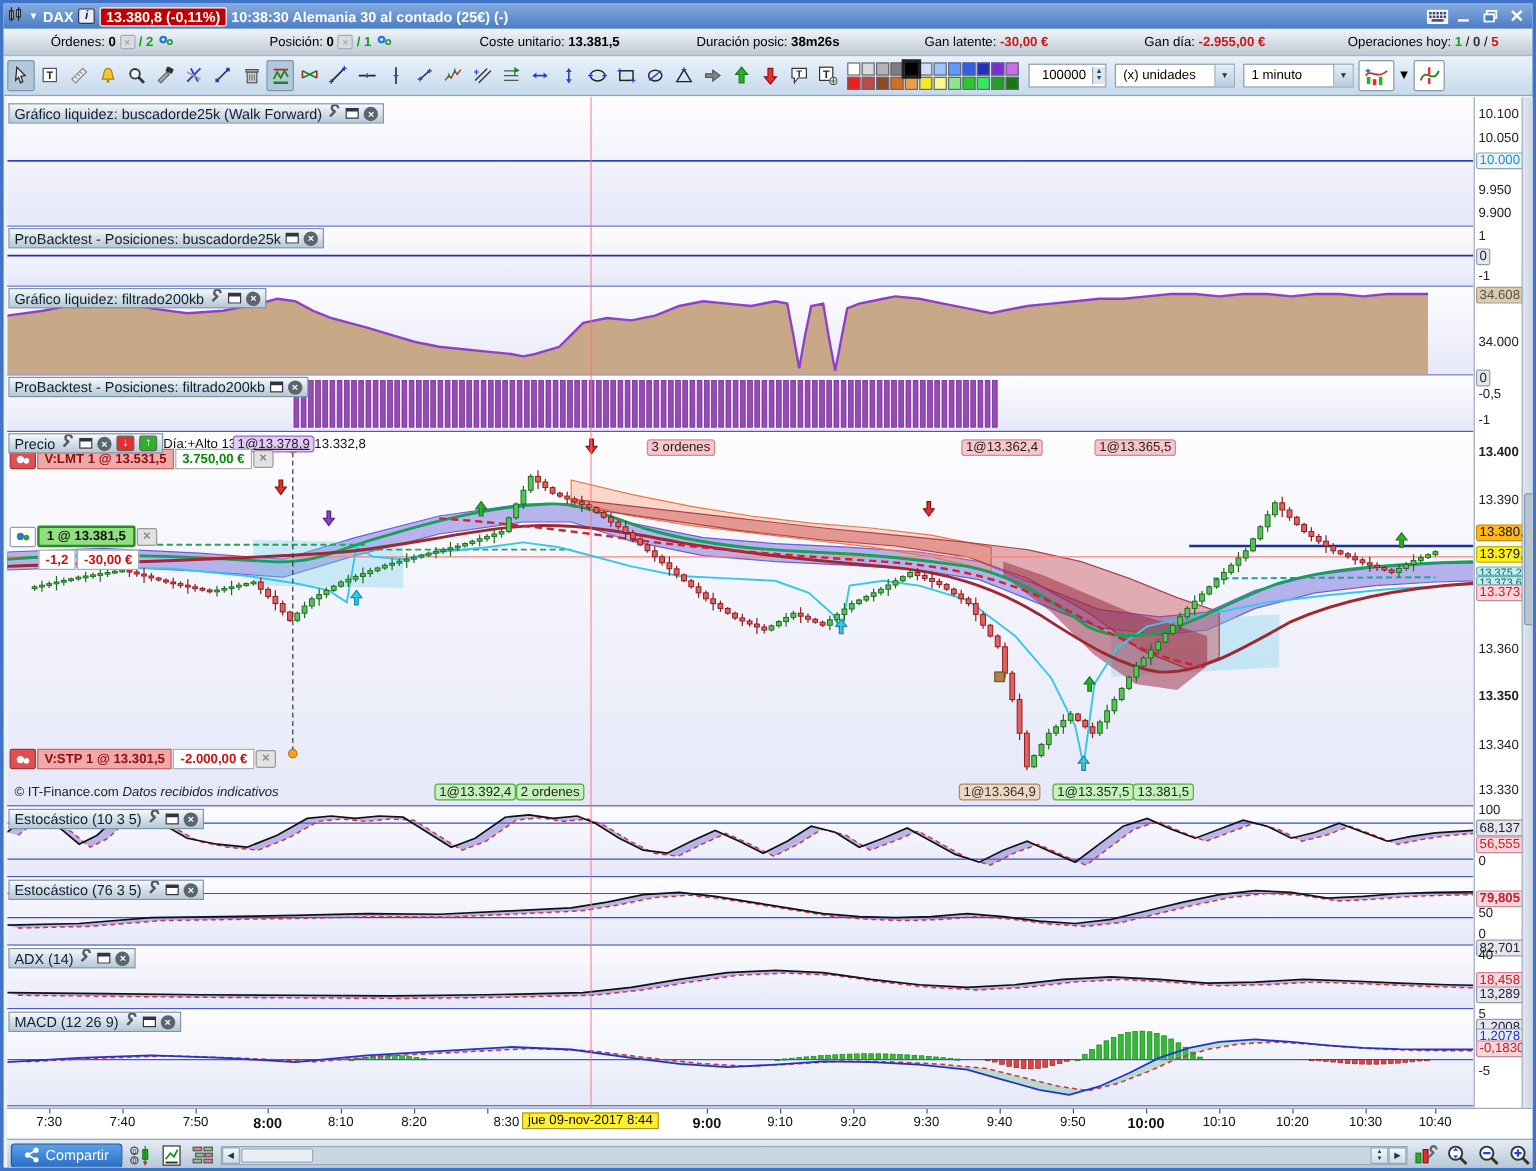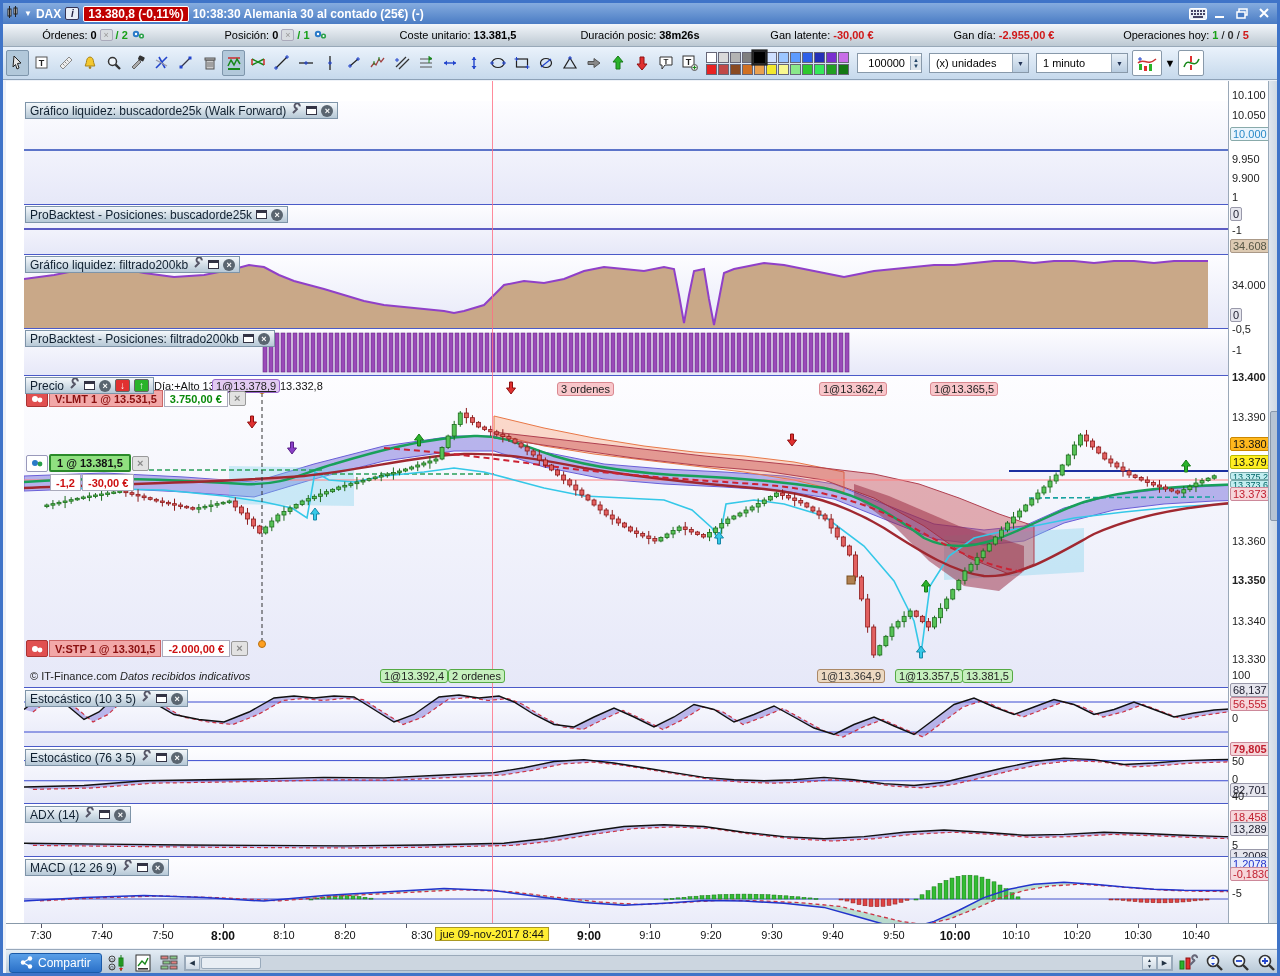--- a/index.html
+++ b/index.html
@@ -25,21 +25,21 @@
   .palette{display:grid;grid-template-columns:repeat(12,11px);grid-auto-rows:11px;gap:1px;margin:0 4px;}
   .swatch{width:11px;height:11px;border:1px solid #667;}
   .swatch.sel{outline:2px solid #222;outline-offset:-1px;transform:scale(1.25);}
   .spin{display:flex;align-items:center;background:#fff;border:1px solid #89a;height:20px;margin:0 3px;}
   .spin-val{padding:0 5px;min-width:52px;text-align:right;}
   .spin-btns{display:flex;flex-direction:column;font-size:6px;color:#246;background:#dde6ee;border-left:1px solid #9ab;padding:1px 2px;}
   .sel-box{display:flex;align-items:center;background:#fff;border:1px solid #89a;height:20px;margin:0 3px;padding-left:6px;min-width:100px;justify-content:space-between;}
   .sel-caret{width:16px;height:18px;background:linear-gradient(#e8f0f8,#b8cce0);border-left:1px solid #9ab;font-size:7px;display:flex;align-items:center;justify-content:center;color:#235;}
   
   .main{position:absolute;top:78px;left:3px;width:1274px;height:842px;background:#fff;}
-  .panel{position:absolute;left:18px;width:1222px;overflow:hidden;background:linear-gradient(#fdfdff 0%,#e6e8f8 100%);border-bottom:1px solid #4a5ac8;margin-top:16px;}
+  .panel{position:absolute;left:0;width:1222px;overflow:hidden;background:linear-gradient(#fdfdff 0%,#e6e8f8 100%);border-bottom:1px solid #4a5ac8;}
   .phead{position:absolute;top:1px;left:1px;display:inline-flex;align-items:center;gap:4px;background:linear-gradient(#f4f8fb,#b6c8d6);border:1px solid #7e94a8;padding:1px 4px;font-size:12px;color:#102030;z-index:8;height:17px;}
   .ph-win{width:11px;height:9px;background:#fff;border:1px solid #334;border-top:3px solid #334;}
   .ph-close{width:12px;height:12px;background:#5a6570;color:#fff;border-radius:50%;font-size:9px;line-height:12px;text-align:center;font-weight:bold;}
   .ph-sell,.ph-buy{width:15px;height:13px;color:#fff;font-size:10px;line-height:12px;text-align:center;border-radius:2px;border:1px solid #666;font-weight:bold;}
   .ph-sell{background:#e03030;} .ph-buy{background:#2ab32a;}
   .vline-cursor{position:absolute;top:0;left:486px;width:1px;height:842px;background:rgba(255,110,130,0.8);z-index:4;}
   .axis-strip{position:absolute;left:1222px;top:0;width:40px;height:842px;background:#fff;border-left:1px solid #9aa8b8;z-index:2;}
   .axl{position:absolute;left:1px;color:#222;font-size:11px;white-space:nowrap;padding:0 2px;}
   .axl.b{font-weight:bold;}
   .axl.bx-blue{background:#eaf4fc;border:1px solid #8aa;color:#2a8ac8;border-radius:2px;}

